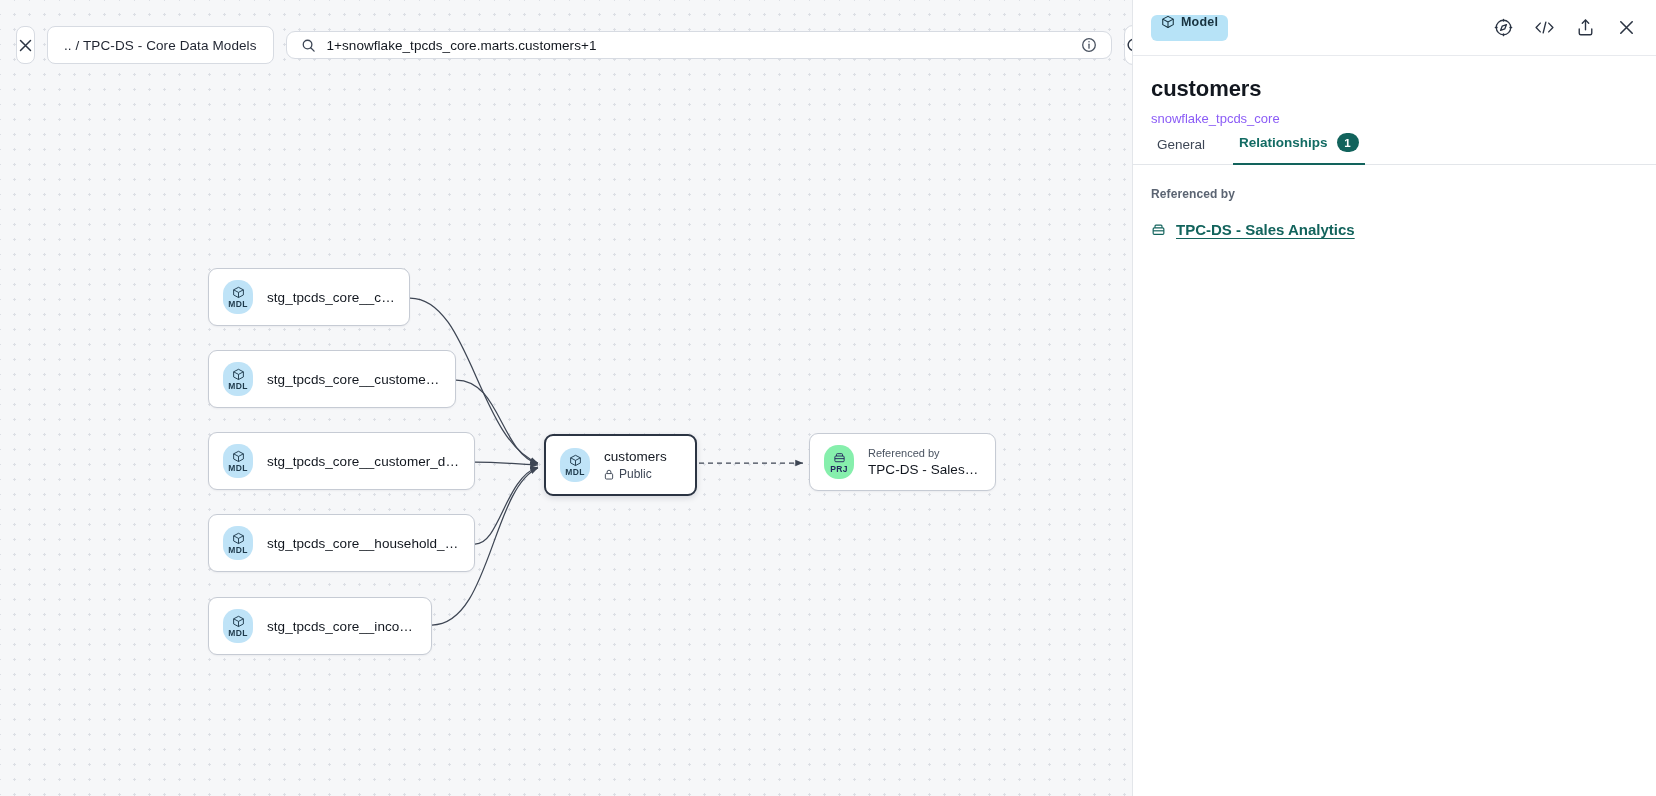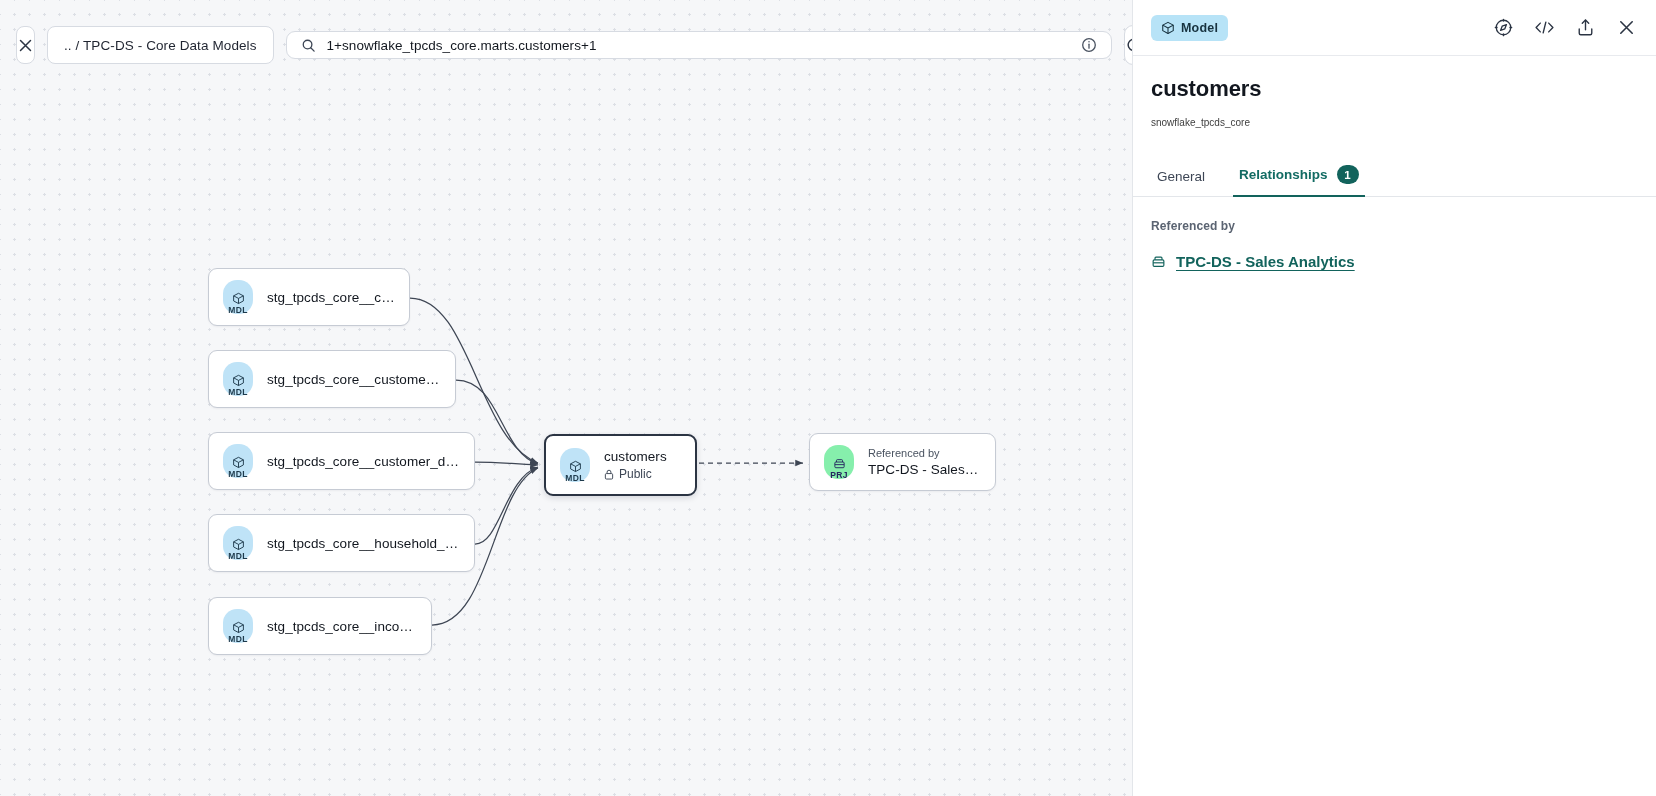--- a/index.html
+++ b/index.html
@@ -131,21 +131,21 @@
     box-shadow: 0 2px 6px rgba(16,24,40,.14);
   }
 
   .badge {
     flex: 0 0 auto;
     width: 30px; height: 34px;
     border-radius: 14px;
     display: flex;
     flex-direction: column;
     align-items: center;
-    justify-content: flex-end;
+    justify-content: center;
     gap: 1px;
   }
   .badge.mdl { background: #bfe3f7; color: #1e3a4c; }
   .badge.prj { background: #86efac; color: #24275e; }
   .badge .bl {
     font-size: 8.5px;
     font-weight: 700;
     letter-spacing: .3px;
     line-height: 1;
   }
@@ -194,21 +194,20 @@
     gap: 10px;
   }
 
   #type-chip {
     background: #b7e3f7;
     color: #17323f;
     border-radius: 6px;
     height: 26px;
     padding: 0 10px;
     display: flex;
-    align-items: center;
     gap: 6px;
     font-size: 12.5px;
     font-weight: 600;
     letter-spacing: .2px;
   }
 
   #panel-actions {
     margin-left: auto;
     display: flex;
     align-items: center;
@@ -222,27 +221,27 @@
   }
 
   #panel-title-wrap { padding: 20px 18px 0 18px; }
   #panel-title {
     font-size: 22px;
     font-weight: 700;
     color: #12171f;
     letter-spacing: -.1px;
   }
   #panel-subtitle {
-    margin-top: 15px;
-    font-size: 10px;
-    color: #404040;
+    margin-top: 9px;
+    font-size: 13px;
+    color: #8b5cf6;
   }
 
   #tabs {
-    margin-top: 37px;
+    margin-top: 7px;
     display: flex;
     align-items: flex-end;
     padding: 0 18px;
     border-bottom: 1px solid #e3e6ea;
     gap: 22px;
   }
   .tab {
     display: flex;
     align-items: center;
     gap: 9px;

